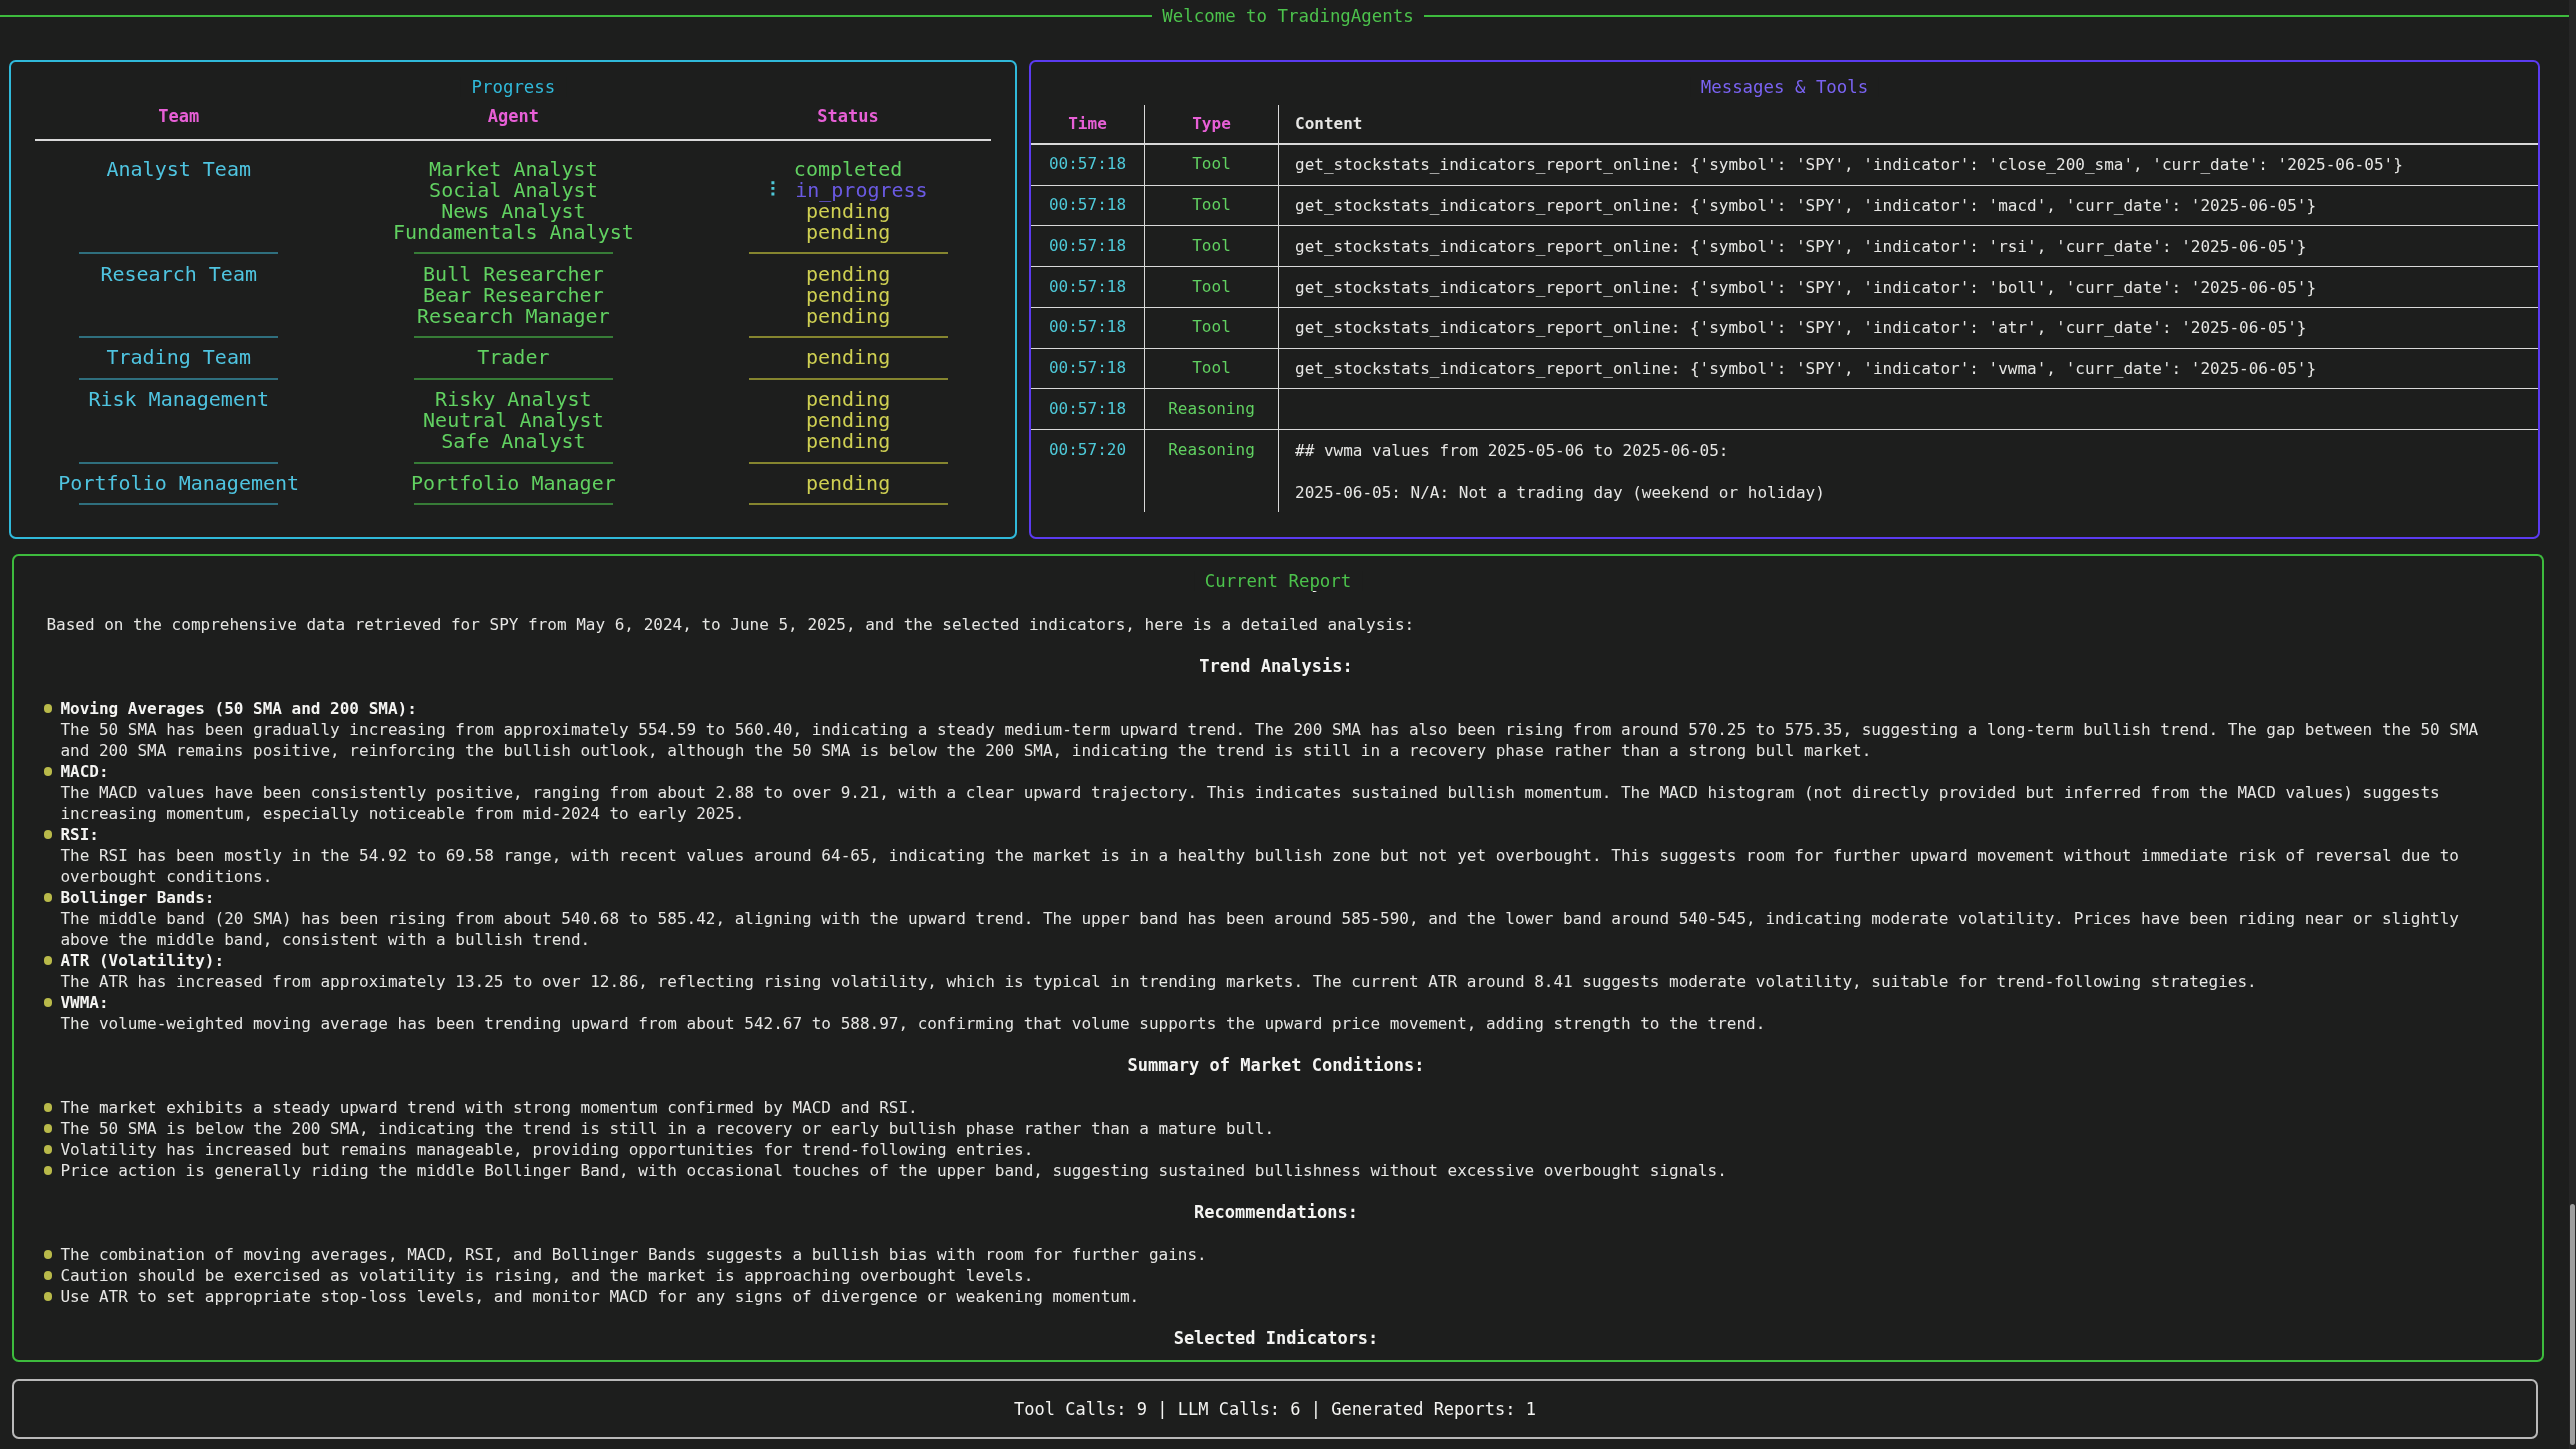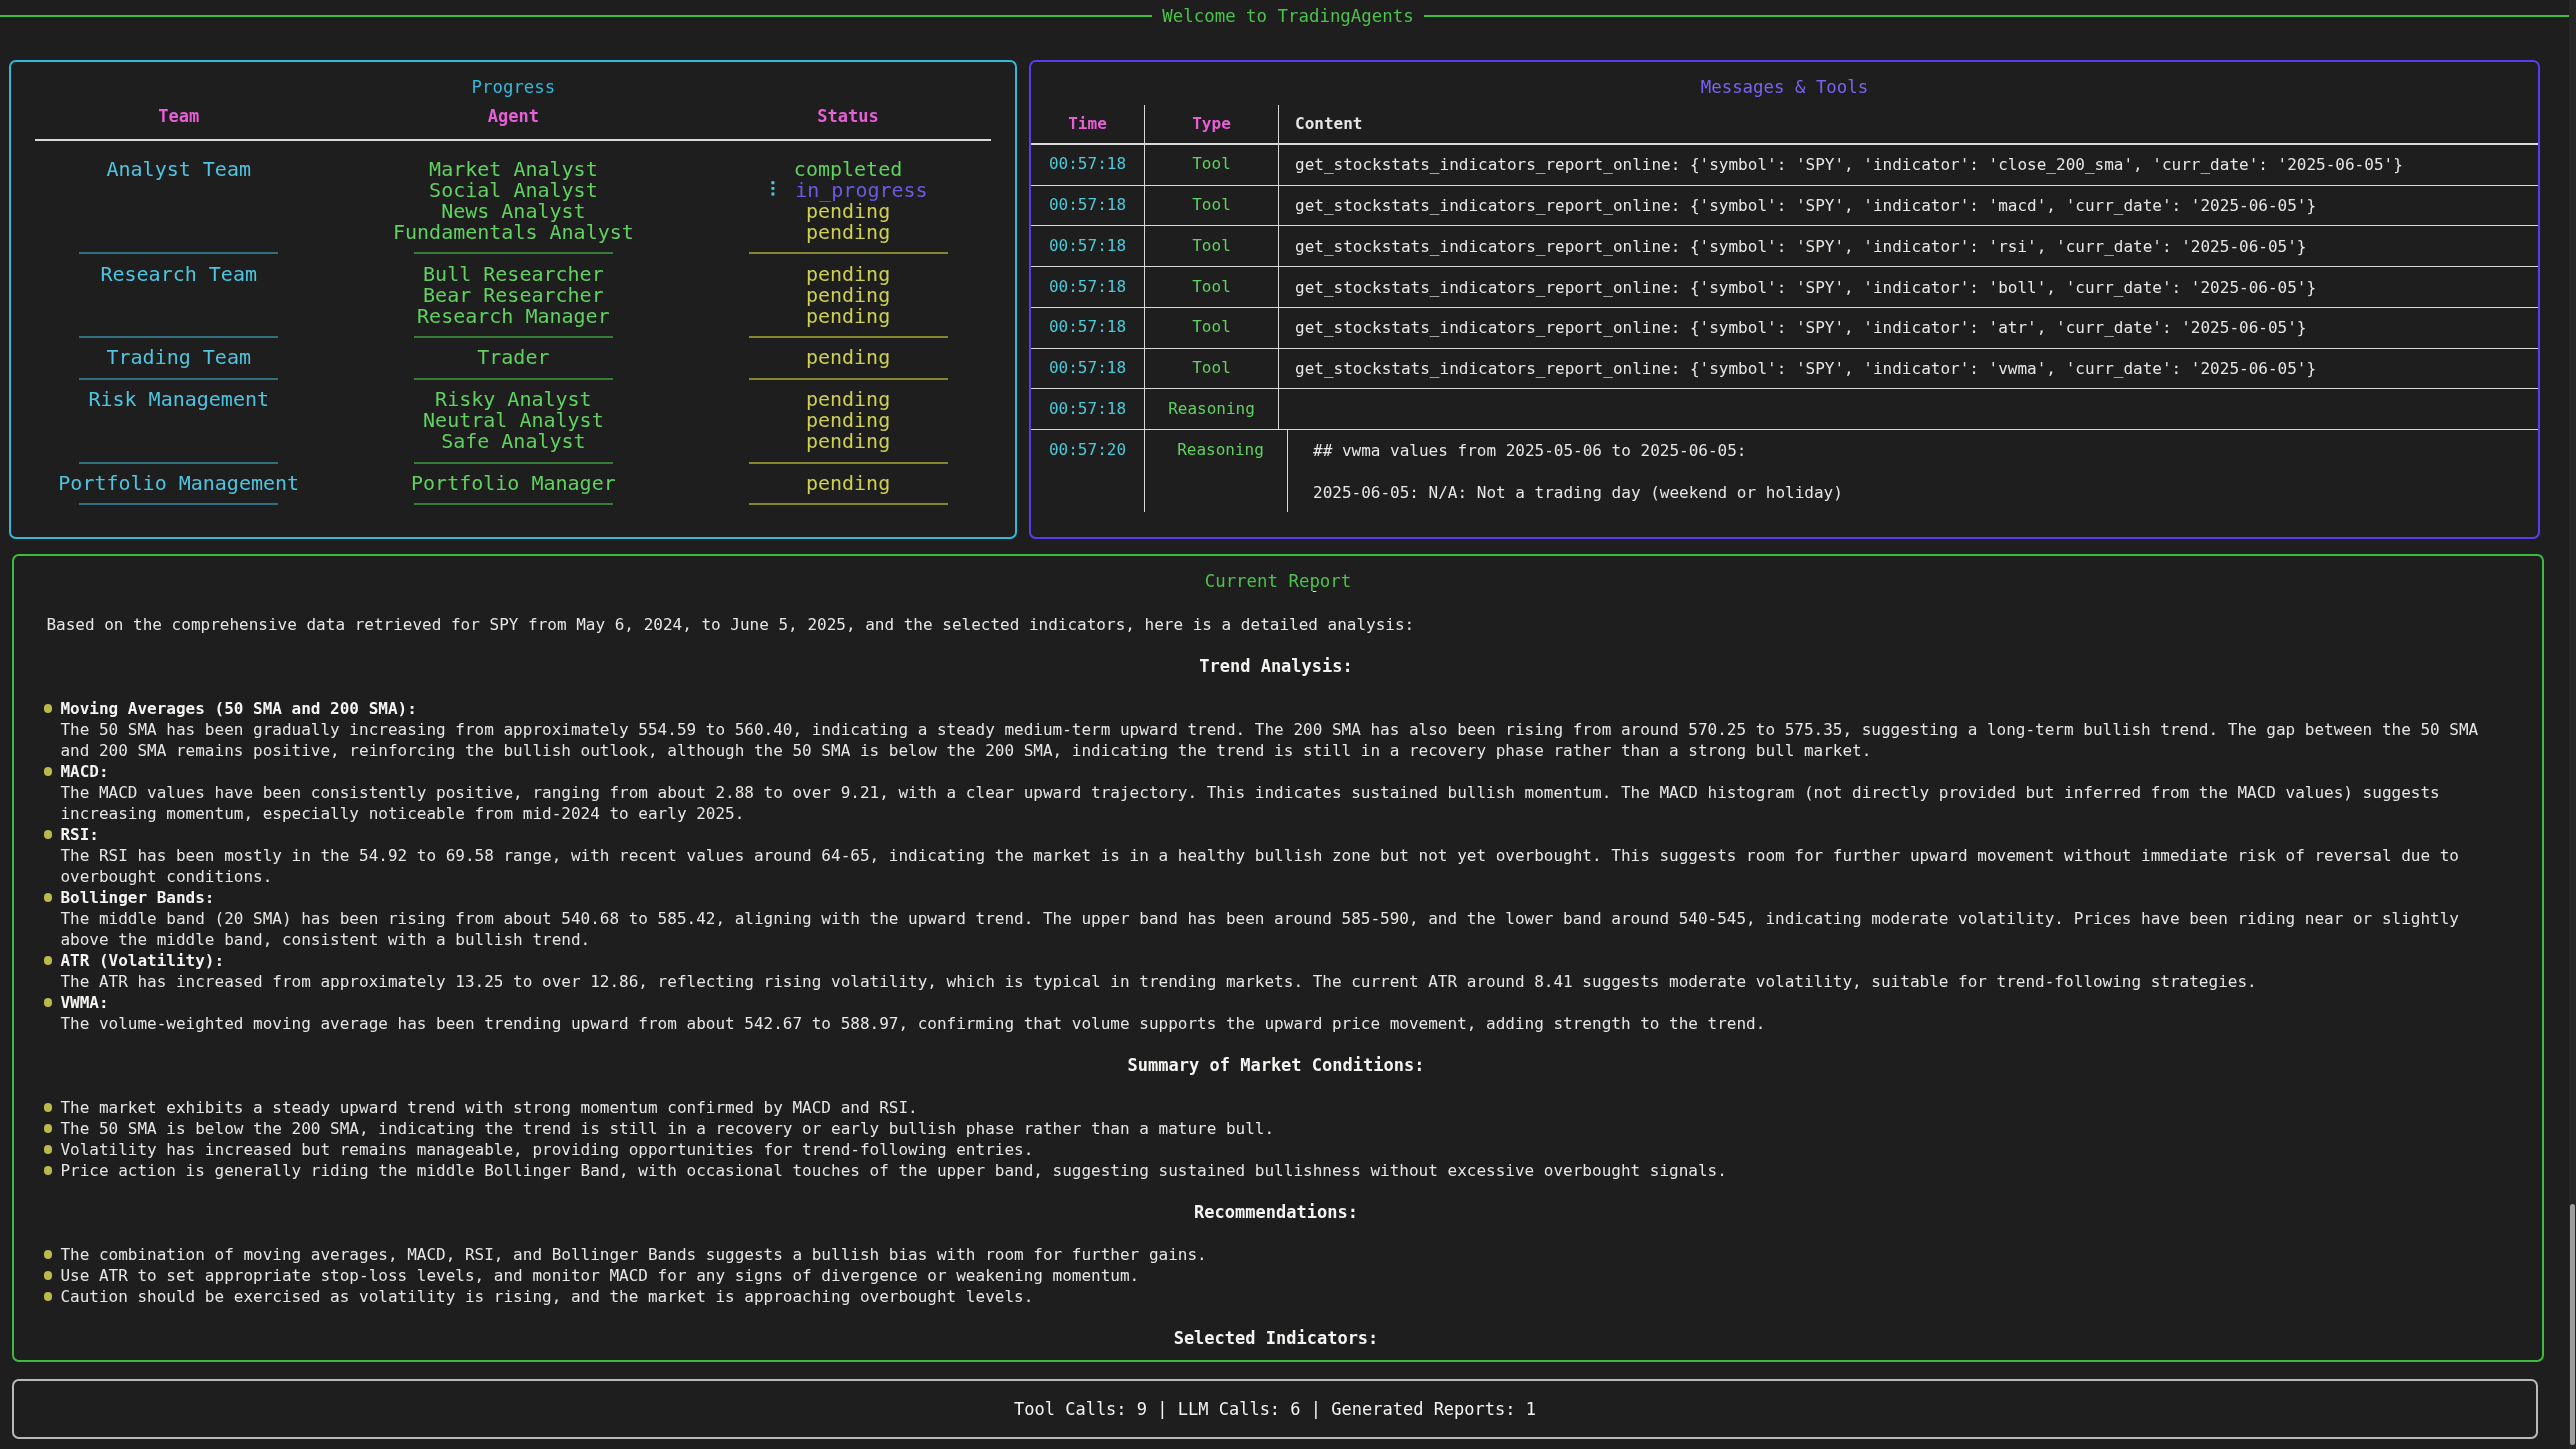--- a/index.html
+++ b/index.html
@@ -45,21 +45,21 @@
   .st-pending{color:var(--pending);}
   .st-in_progress{color:var(--inprog);}
   .spin{color:var(--spinner);}
   .pg-sep{display:grid;grid-template-columns:1fr 1fr 1fr;margin:9.4px 0;}
   .pg-sep i{display:block;height:2px;width:199px;margin:0 auto;}
   .pg-sep .s1{background:var(--sep-team);} .pg-sep .s2{background:var(--sep-agent);} .pg-sep .s3{background:var(--sep-status);}
 
   
   .ms-table{margin-top:43px;font-size:16px;}
   .ms-row{display:grid;grid-template-columns:114px 134px 1fr;border-bottom:1.3px solid var(--line);}
-  .ms-row.last{border-bottom:none;gap:9px;}
+  .ms-row.last{border-bottom:none;}
   .ms-head{font-weight:bold;color:var(--magenta);border-bottom:2px solid var(--line);}
   .ms-cell{padding:9.4px 0 9.4px 0;display:flex;align-items:flex-start;justify-content:center;}
   .ms-cell.c1{border-right:1.3px solid var(--line);color:#4ec9d8;}
   .ms-cell.c2{border-right:1.3px solid var(--line);color:var(--agent-green);}
   .ms-head .ms-cell{color:var(--magenta);}
   .ms-cell.c3{justify-content:flex-start;padding-left:16px;padding-right:28px;display:block;color:var(--fg);}
   .ms-row:not(.ms-head) .ms-cell{min-height:21px;}
   .m-line{line-height:21px;white-space:nowrap;overflow:hidden;}
 
   
@@ -336,27 +336,27 @@
         <div>
           <div class="rp-bullet">
             <span class="dot"></span>
             <div class="bw">
               <div class="rp-text">The combination of moving averages, MACD, RSI, and Bollinger Bands suggests a bullish bias with room for further gains.</div>
             </div>
           </div>
           <div class="rp-bullet">
             <span class="dot"></span>
             <div class="bw">
+              <div class="rp-text">Caution should be exercised as volatility is rising, and the market is approaching overbought levels.</div>
+            </div>
+          </div>
+          <div class="rp-bullet">
+            <span class="dot"></span>
+            <div class="bw">
               <div class="rp-text">Use ATR to set appropriate stop-loss levels, and monitor MACD for any signs of divergence or weakening momentum.</div>
-            </div>
-          </div>
-          <div class="rp-bullet">
-            <span class="dot"></span>
-            <div class="bw">
-              <div class="rp-text">Caution should be exercised as volatility is rising, and the market is approaching overbought levels.</div>
             </div>
           </div>
         </div>
         <div class="rp-heading">Selected Indicators:</div>
       </div>
   </div>
 
   <div class="panel" id="footer-panel">
     <span>Tool Calls: 9 | LLM Calls: 6 | Generated Reports: 1</span>
   </div>

